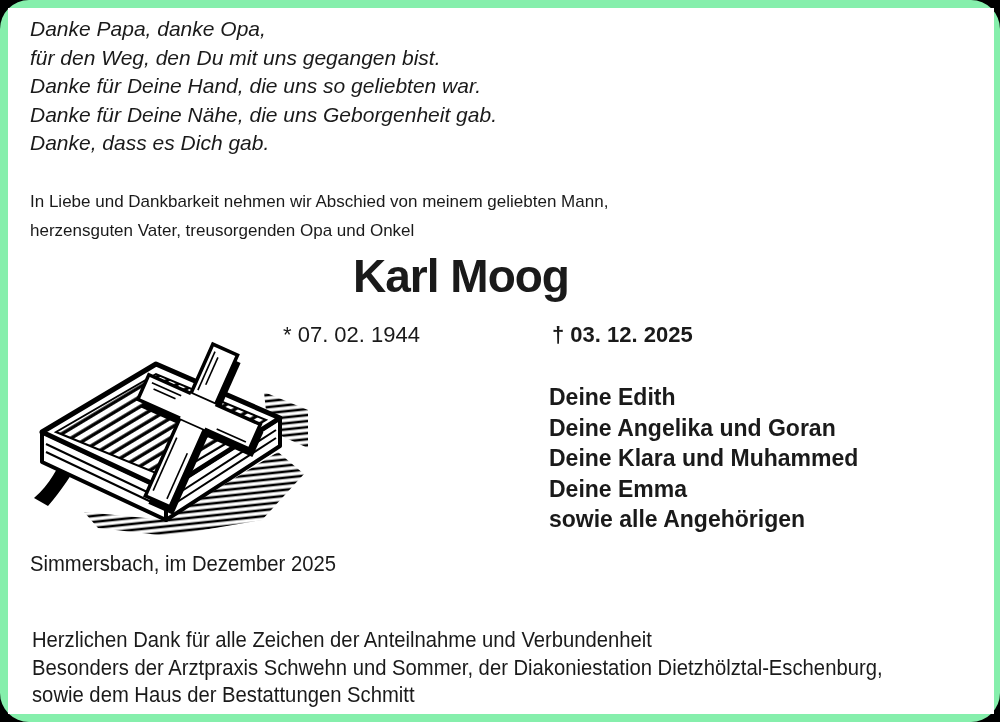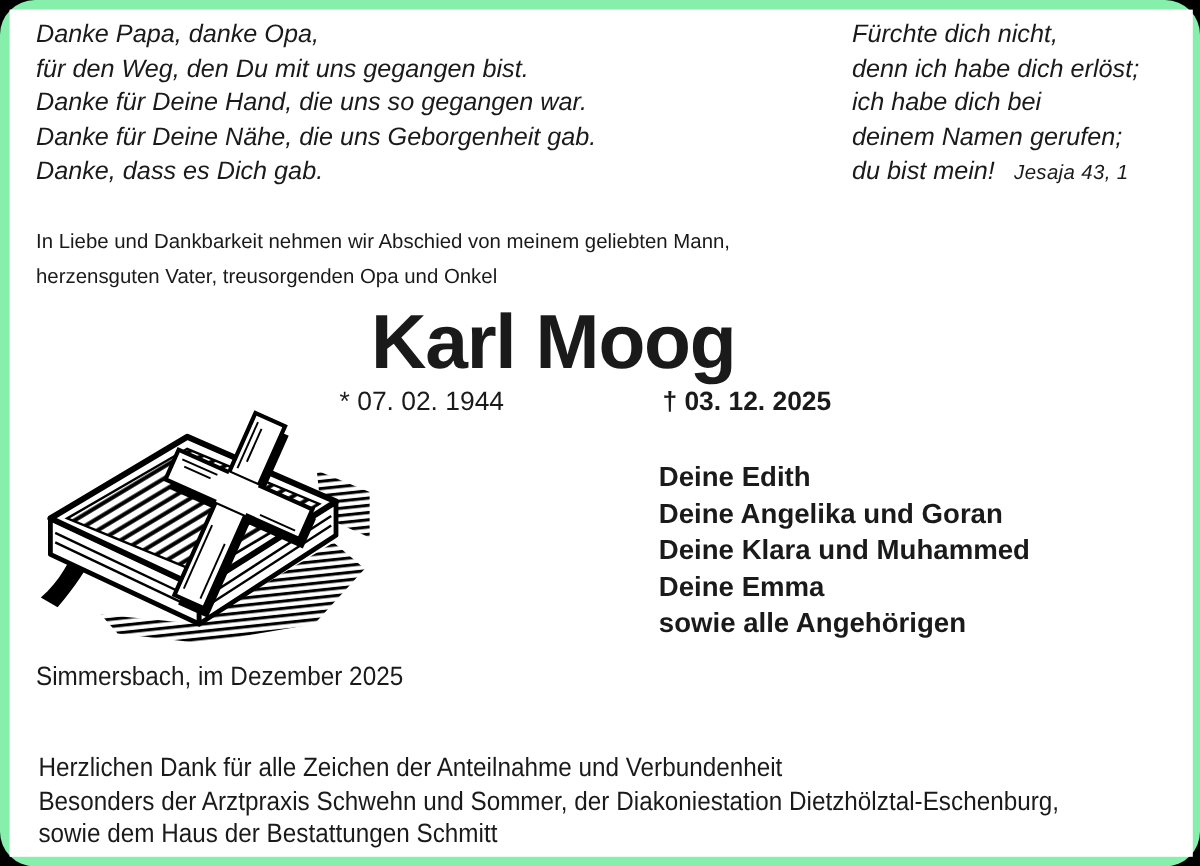--- a/index.html
+++ b/index.html
@@ -41,21 +41,21 @@
     left: 22px; top: 179px;
     font-size: 17px;
     line-height: 29px;
     white-space: nowrap;
   }
 
   .name {
     left: 0; top: 245px;
     width: 906px;
     text-align: center;
-    font-size: 64px;
+    font-size: 46px;
     font-weight: 700;
     letter-spacing: -1px;
     line-height: 1;
   }
 
   .dates { top: 314px; font-size: 22px; white-space: nowrap; }
   .birth { left: 275px; }
   .death { left: 544px; font-weight: bold; }
 
   .illustration { left: 18px; top: 326px; }
@@ -89,32 +89,25 @@
 </style>
 </head>
 <body>
 
 <div class="frame">
   <div class="card">
 
     <div class="abs poem">
       <div>Danke Papa, danke Opa,</div>
       <div>für den Weg, den Du mit uns gegangen bist.</div>
-      <div>Danke für Deine Hand, die uns so gegangen war.</div>
+      <div>Danke für Deine Hand, die uns so geliebten war.</div>
       <div>Danke für Deine Nähe, die uns Geborgenheit gab.</div>
       <div>Danke, dass es Dich gab.</div>
     </div>
 
-    <div class="abs verse">
-      <div>Fürchte dich nicht,</div>
-      <div>denn ich habe dich erlöst;</div>
-      <div>ich habe dich bei</div>
-      <div>deinem Namen gerufen;</div>
-      <div><span>du bist mein!</span><span class="scripture-source">Jesaja 43, 1</span></div>
-    </div>
 
     <div class="abs intro">
       <div>In Liebe und Dankbarkeit nehmen wir Abschied von meinem geliebten Mann,</div>
       <div>herzensguten Vater, treusorgenden Opa und Onkel</div>
     </div>
 
     <div class="abs name">Karl Moog</div>
 
     <div class="abs dates birth">* 07. 02. 1944</div>
     <div class="abs dates death">† 03. 12. 2025</div>

